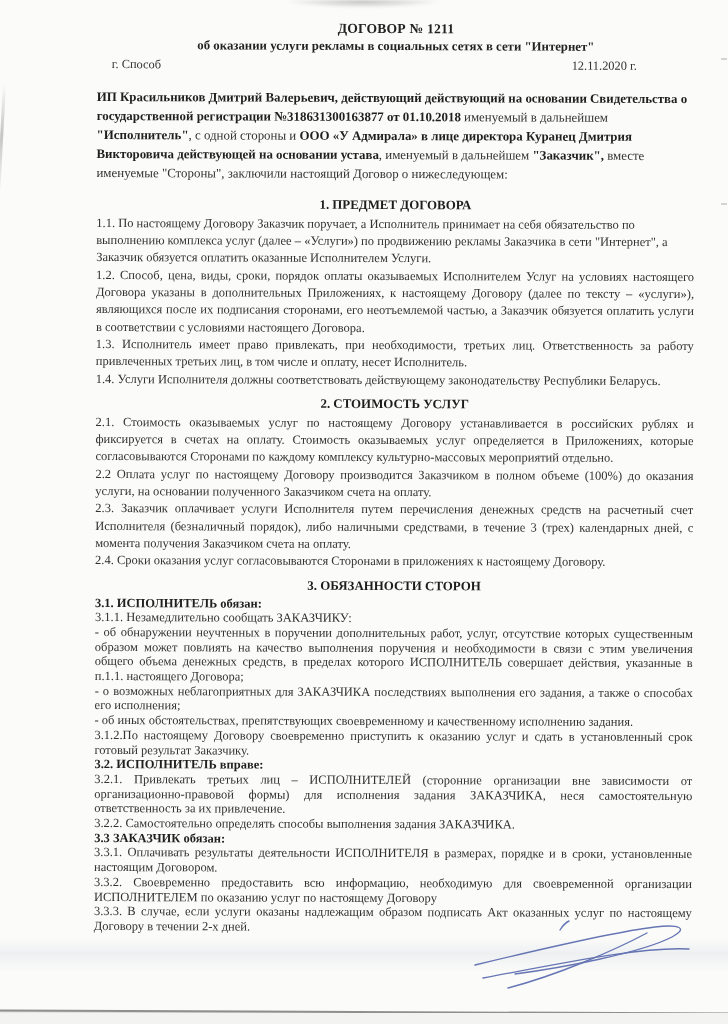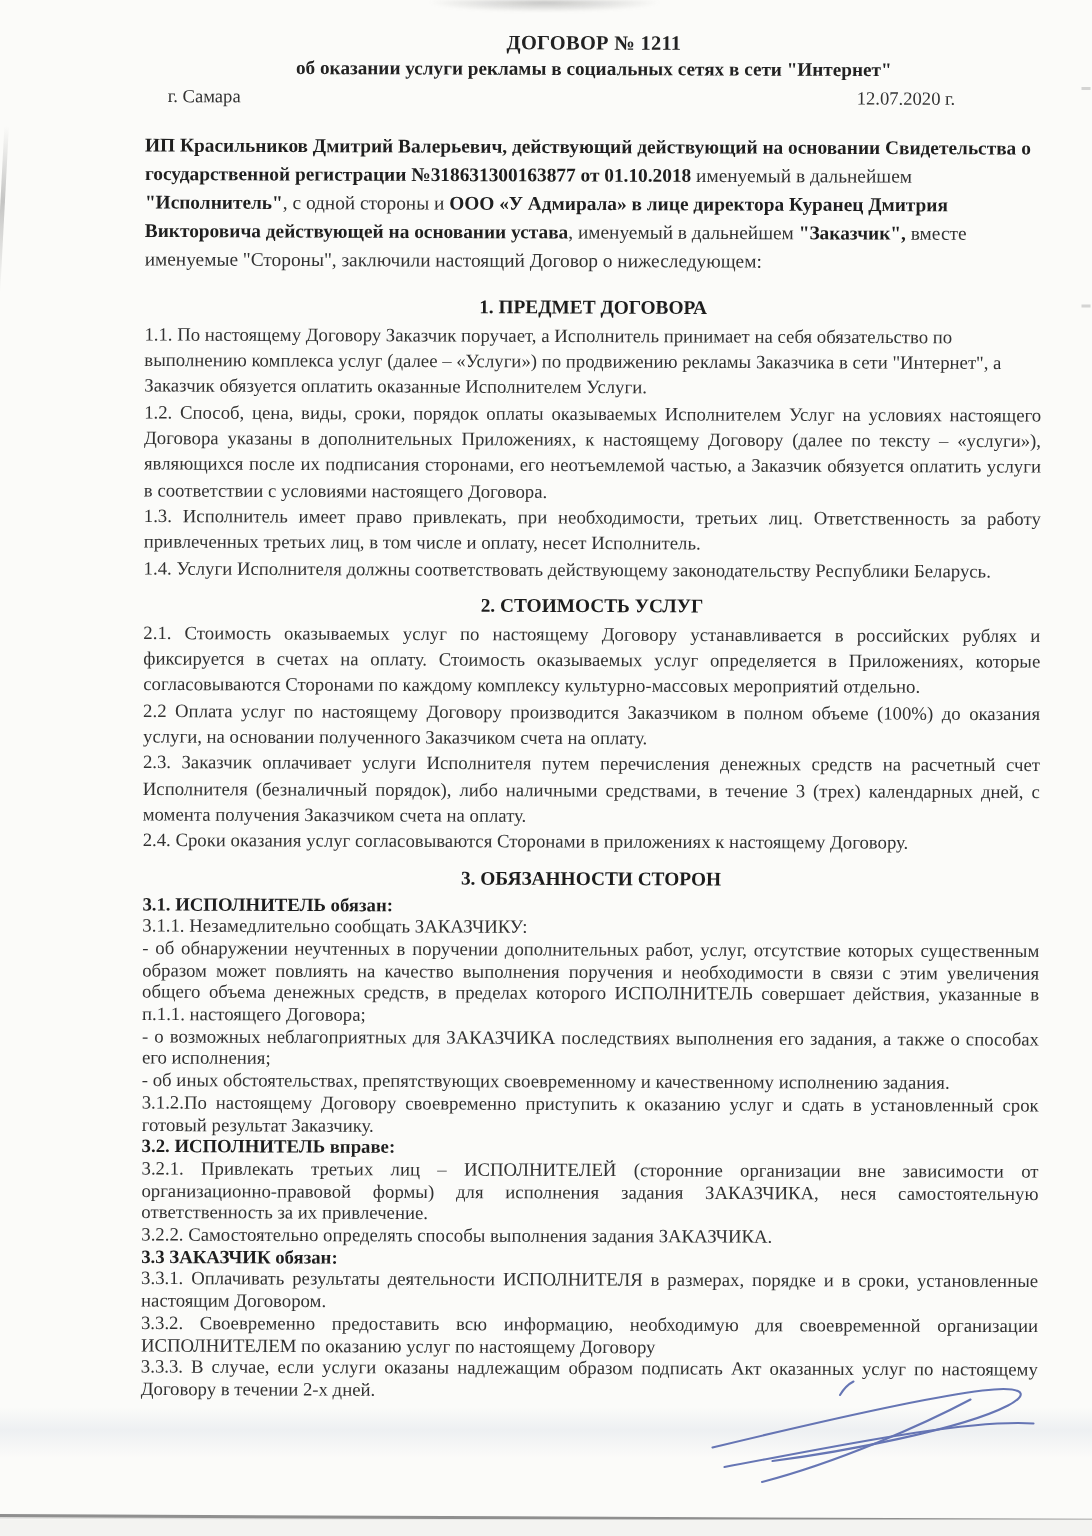--- a/index.html
+++ b/index.html
@@ -50,22 +50,22 @@
 <div class="below-line"></div>
 <div class="edge-right-mark" style="top:58px"></div>
 <div class="edge-right-mark" style="top:203px"></div>
 
 <div class="content">
 
   <div class="doc-title">ДОГОВОР № 1211</div>
   <div class="doc-subtitle">об оказании услуги рекламы в социальных сетях в сети "Интернет"</div>
 
   <div class="place-date">
-    <span>г. Самара</span>
-    <span>12.07.2020 г.</span>
+    <span>г. Способ</span>
+    <span>12.11.2020 г.</span>
   </div>
 
   <p class="preamble"><b>ИП Красильников Дмитрий Валерьевич, действующий действующий на основании Свидетельства о государственной регистрации №318631300163877 от 01.10.2018</b><span> именуемый в дальнейшем </span><b>"Исполнитель"</b><span>,  с одной стороны и </span><b>ООО «У Адмирала» в лице директора Куранец Дмитрия Викторовича действующей на основании устава</b><span>, именуемый в дальнейшем </span><b>"Заказчик", </b><span>вместе именуемые "Стороны", заключили настоящий Договор о нижеследующем:</span></p>
 
   <div class="sec loose">
     <div class="sec-heading">1. ПРЕДМЕТ ДОГОВОРА</div>
     <p>1.1. По настоящему Договору Заказчик поручает, а Исполнитель принимает на себя обязательство по выполнению комплекса услуг (далее – «Услуги») по продвижению рекламы Заказчика в сети "Интернет", а Заказчик обязуется оплатить оказанные Исполнителем Услуги.</p>
     <p class="j">1.2. Способ, цена, виды, сроки, порядок оплаты оказываемых Исполнителем Услуг на условиях настоящего Договора указаны в дополнительных Приложениях, к настоящему Договору (далее по тексту – «услуги»), являющихся после их подписания сторонами, его неотъемлемой частью, а Заказчик обязуется оплатить услуги в соответствии с условиями настоящего Договора.</p>
     <p class="j">1.3. Исполнитель имеет право привлекать, при необходимости, третьих лиц. Ответственность за работу привлеченных третьих лиц, в том числе и оплату, несет Исполнитель.</p>
     <p class="j">1.4. Услуги Исполнителя должны соответствовать действующему законодательству Республики Беларусь.</p>

